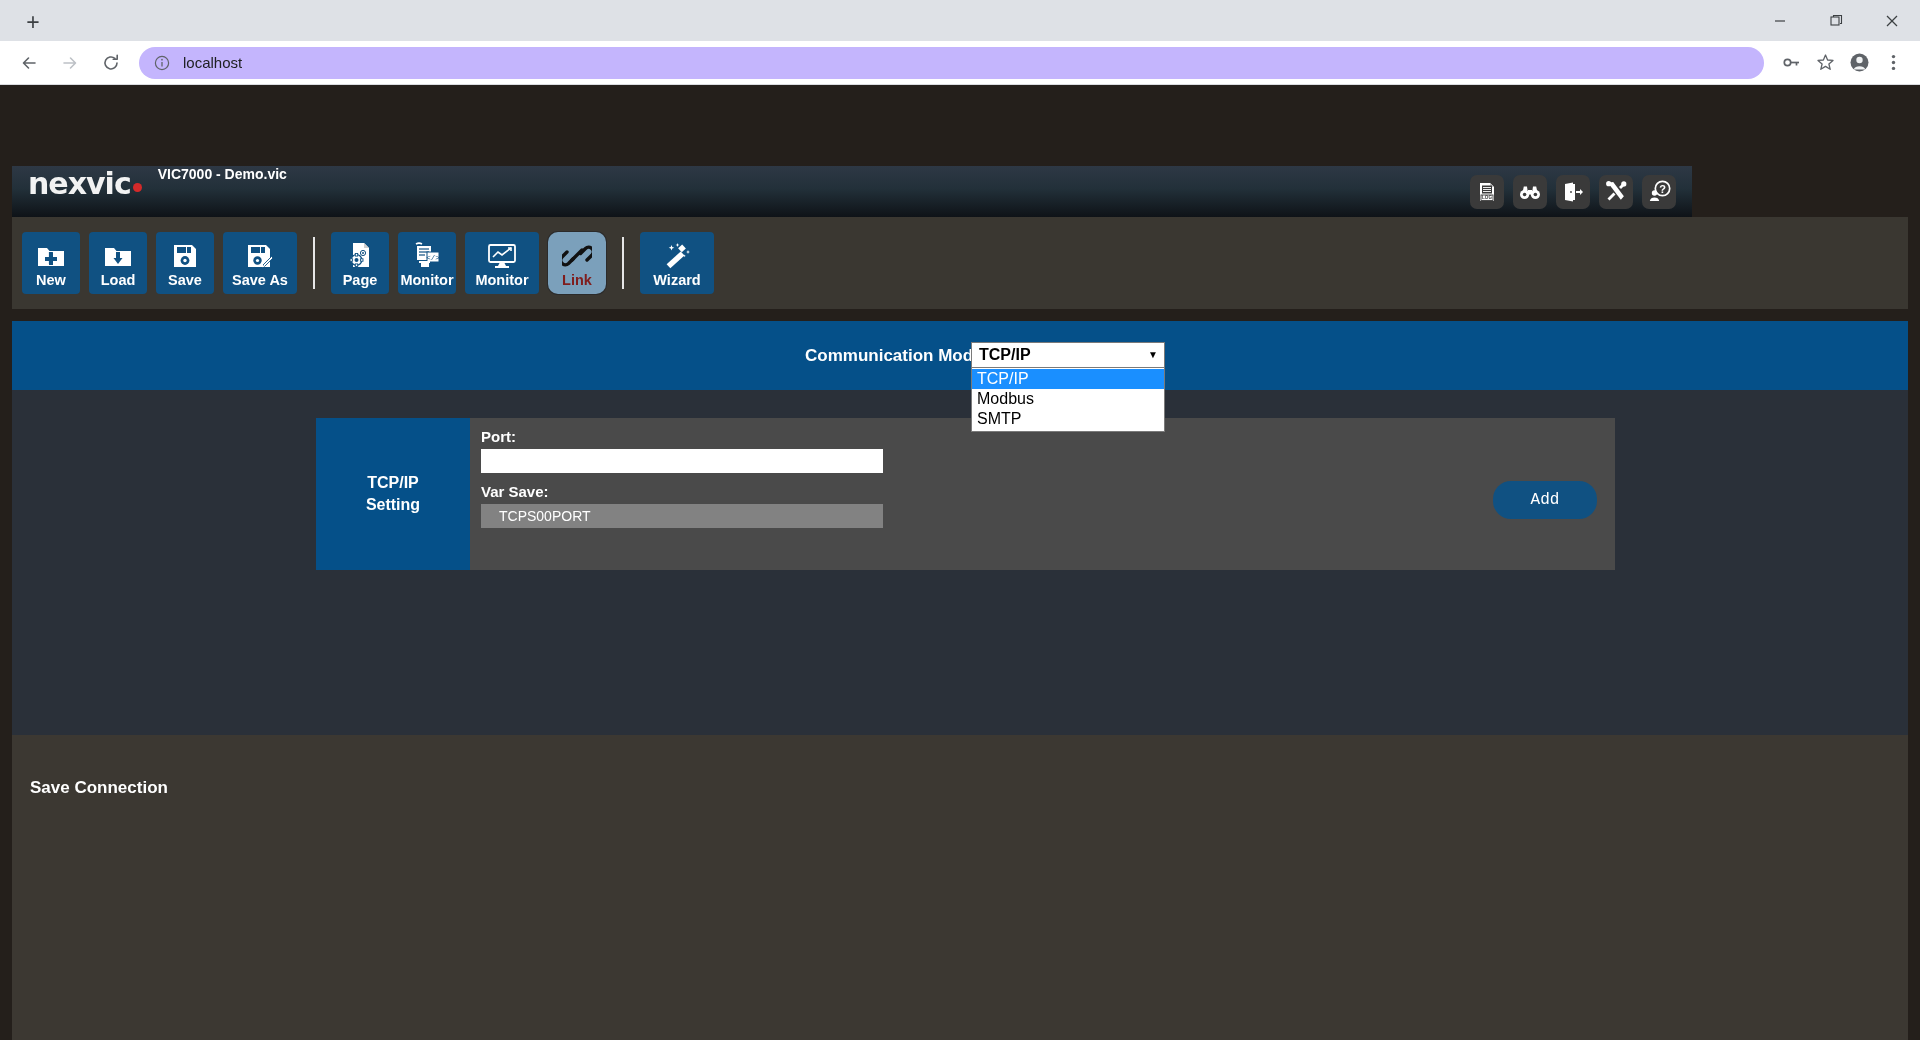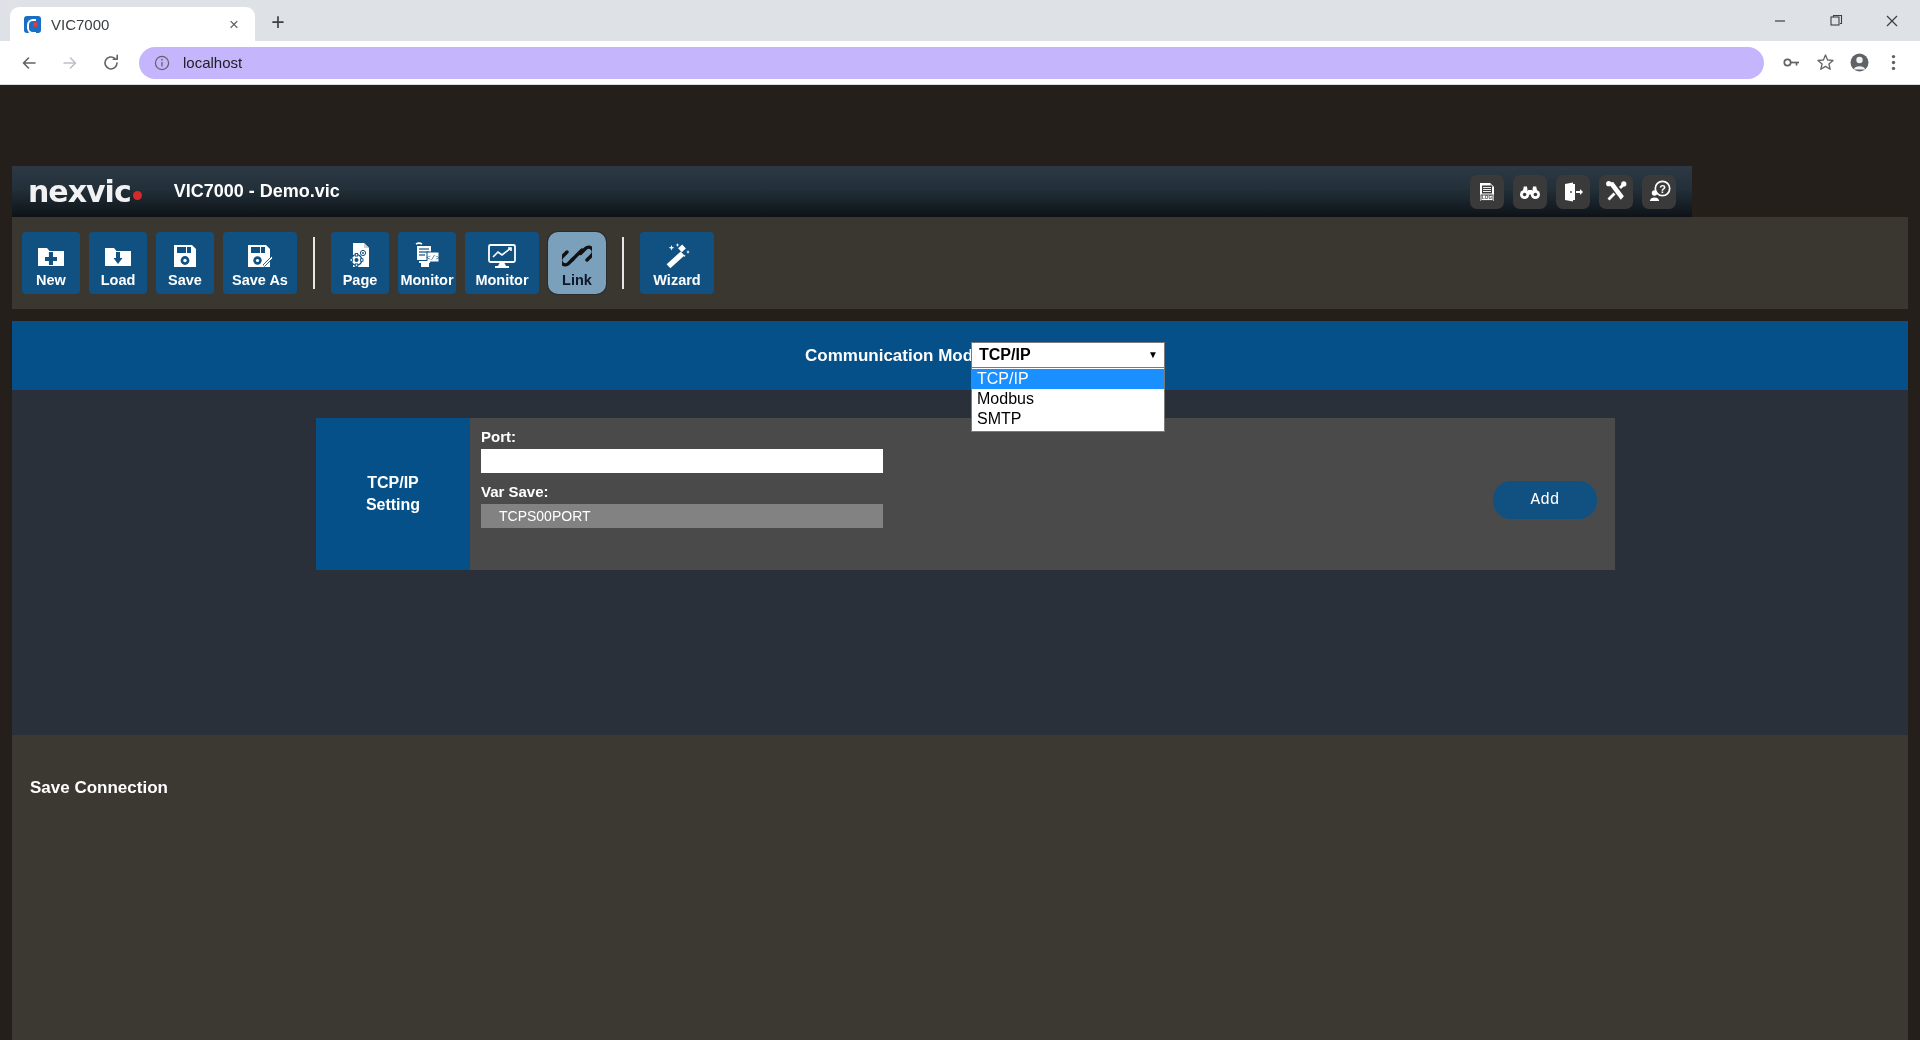--- a/index.html
+++ b/index.html
@@ -121,39 +121,39 @@
     position: relative;
     overflow: hidden;
   }
 
   
   #app-header {
     position: absolute;
     left: 12px; top: 81px;
     width: 1680px; height: 51px;
     background: linear-gradient(to bottom, #2e3845 0%, #223039 45%, #0e1217 100%);
-    display: flex; align-items: center;
+    display: flex; 
   }
   #logo {
     margin-left: 16px;
     font-size: 30px; font-weight: bold;
     letter-spacing: -1px;
     color: #f2f2f2;
     position: relative;
     font-family: "DejaVu Sans", sans-serif;
   }
   #logo .dot {
     display: inline-block;
     width: 9px; height: 9px; border-radius: 50%;
     background: #d42a2a;
     margin-left: 2px; vertical-align: 2px;
   }
   #app-title {
-    margin-left: 32px;
-    font-size: 18px; font-weight: bold;
+    margin-left: 16px;
+    font-size: 14px; font-weight: bold;
     color: #ffffff;
   }
   #header-icons {
     margin-left: auto; margin-right: 16px;
     display: flex; align-items: center; gap: 9px;
   }
   .hdr-icon {
     width: 34px; height: 34px;
     border-radius: 7px;
     background: #3a3a3a;
@@ -176,21 +176,21 @@
     background: #105182;
     border-radius: 4px;
     display: flex; flex-direction: column;
     align-items: center; justify-content: center;
     color: #ffffff;
     padding-top: 2px;
   }
   .tool-btn.wide { width: 74px; }
   .tool-btn.active {
     background: #7ba0bb;
-    color: #0f172a;
+    color: #7f1d1d;
     border-radius: 10px;
     box-shadow: 0 0 0 1px #2b2b2b;
   }
   .tool-ico {
     height: 30px; display: flex;
     align-items: center; justify-content: center;
     margin-bottom: 2px;
   }
   .tool-label {
     font-size: 14.5px; font-weight: bold;
@@ -332,25 +332,20 @@
     font-size: 16px;
     font-family: Liberation Mono, monospace;
     display: flex; align-items: center; justify-content: center;
   }
 </style>
 </head>
 <body>
 
 <div id="browser-chrome">
   <div id="tabstrip">
-    <div class="tab">
-      <span class="tab-favicon"></span>
-      <span class="tab-title">VIC7000</span>
-      <span class="tab-close">×</span>
-    </div>
     <div class="newtab-btn">+</div>
     <div class="win-controls">
       <div class="win-btn">
         <svg width="12" height="12" viewBox="0 0 12 12">
             <line x1="1" y1="6" x2="11" y2="6" stroke="currentColor" stroke-width="1.2"></line>
           </svg>
       </div>
       <div class="win-btn">
         <svg width="13" height="13" viewBox="0 0 13 13">
             <rect x="1" y="3" width="8" height="8" fill="none" stroke="currentColor" stroke-width="1.1"></rect>

